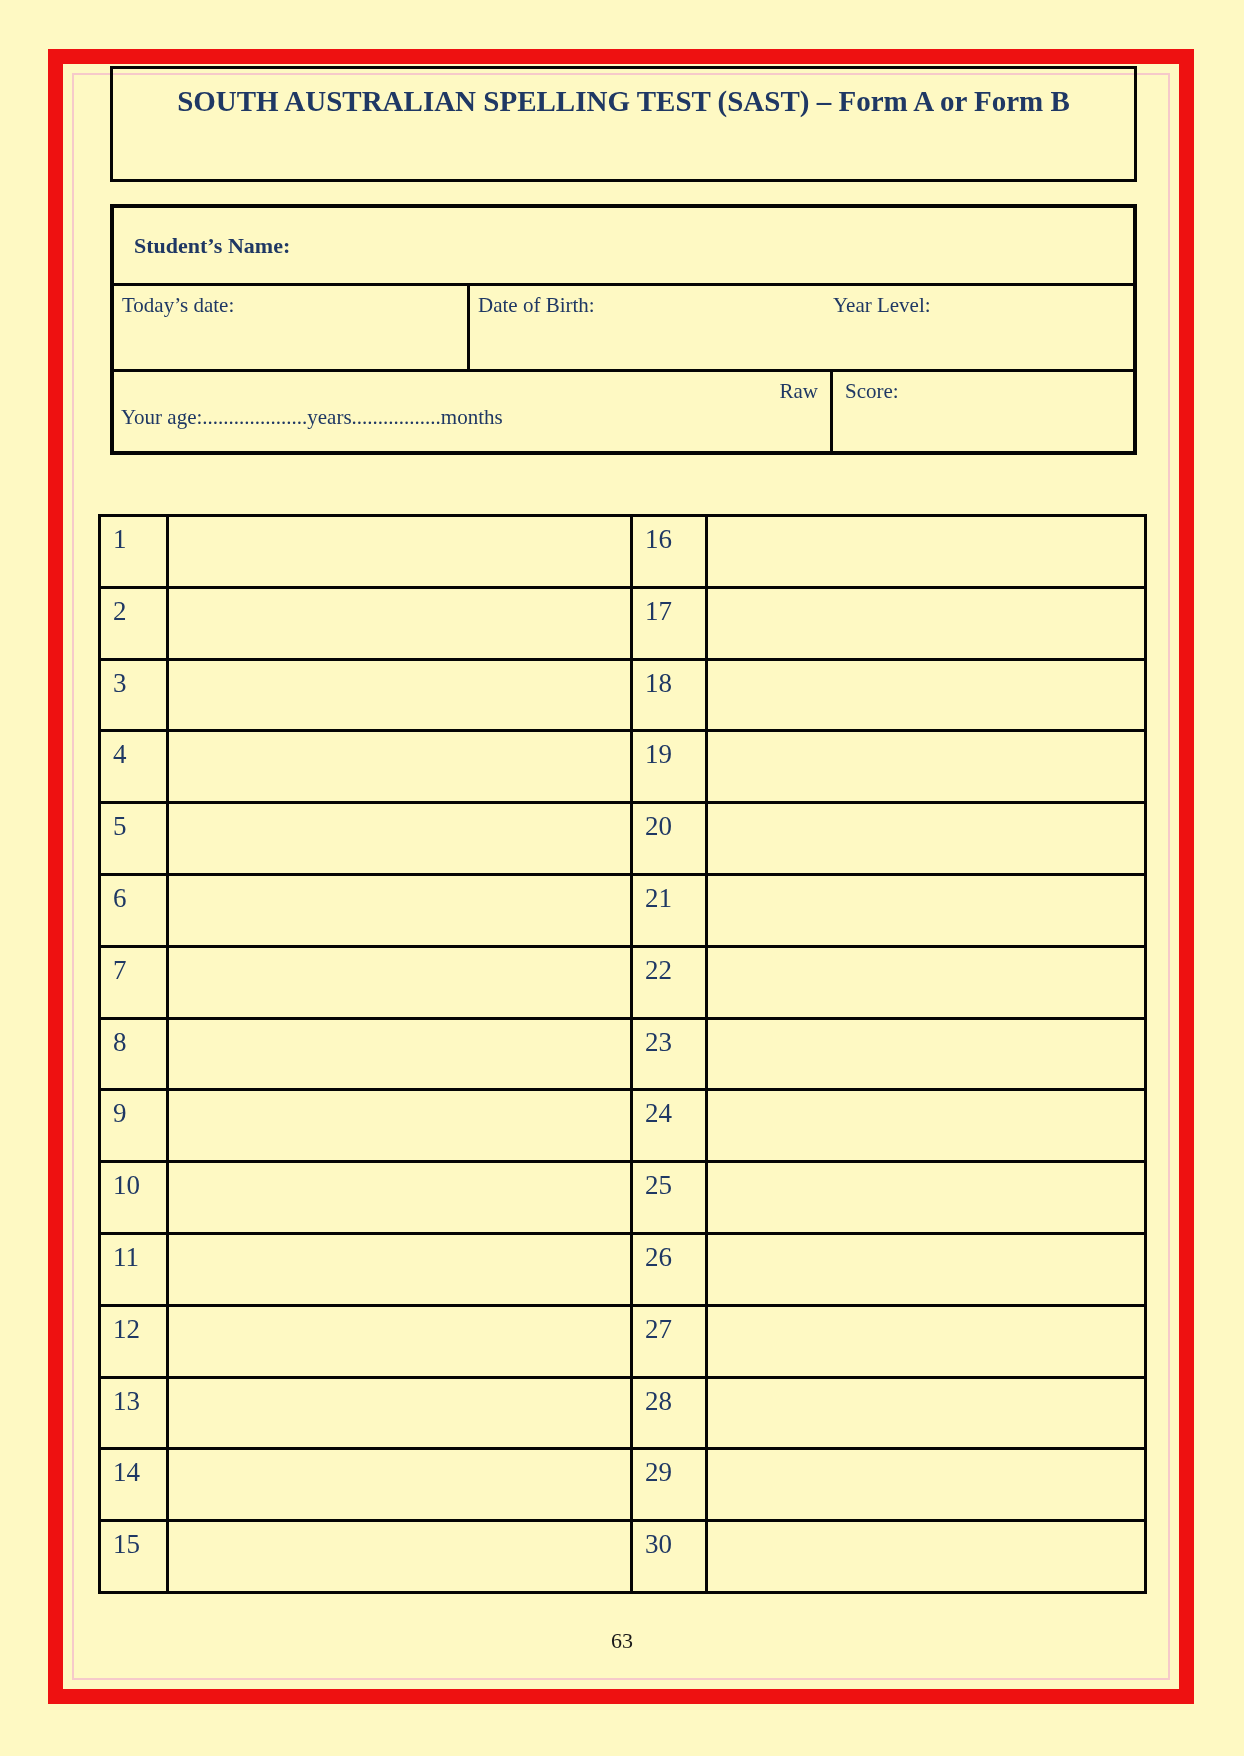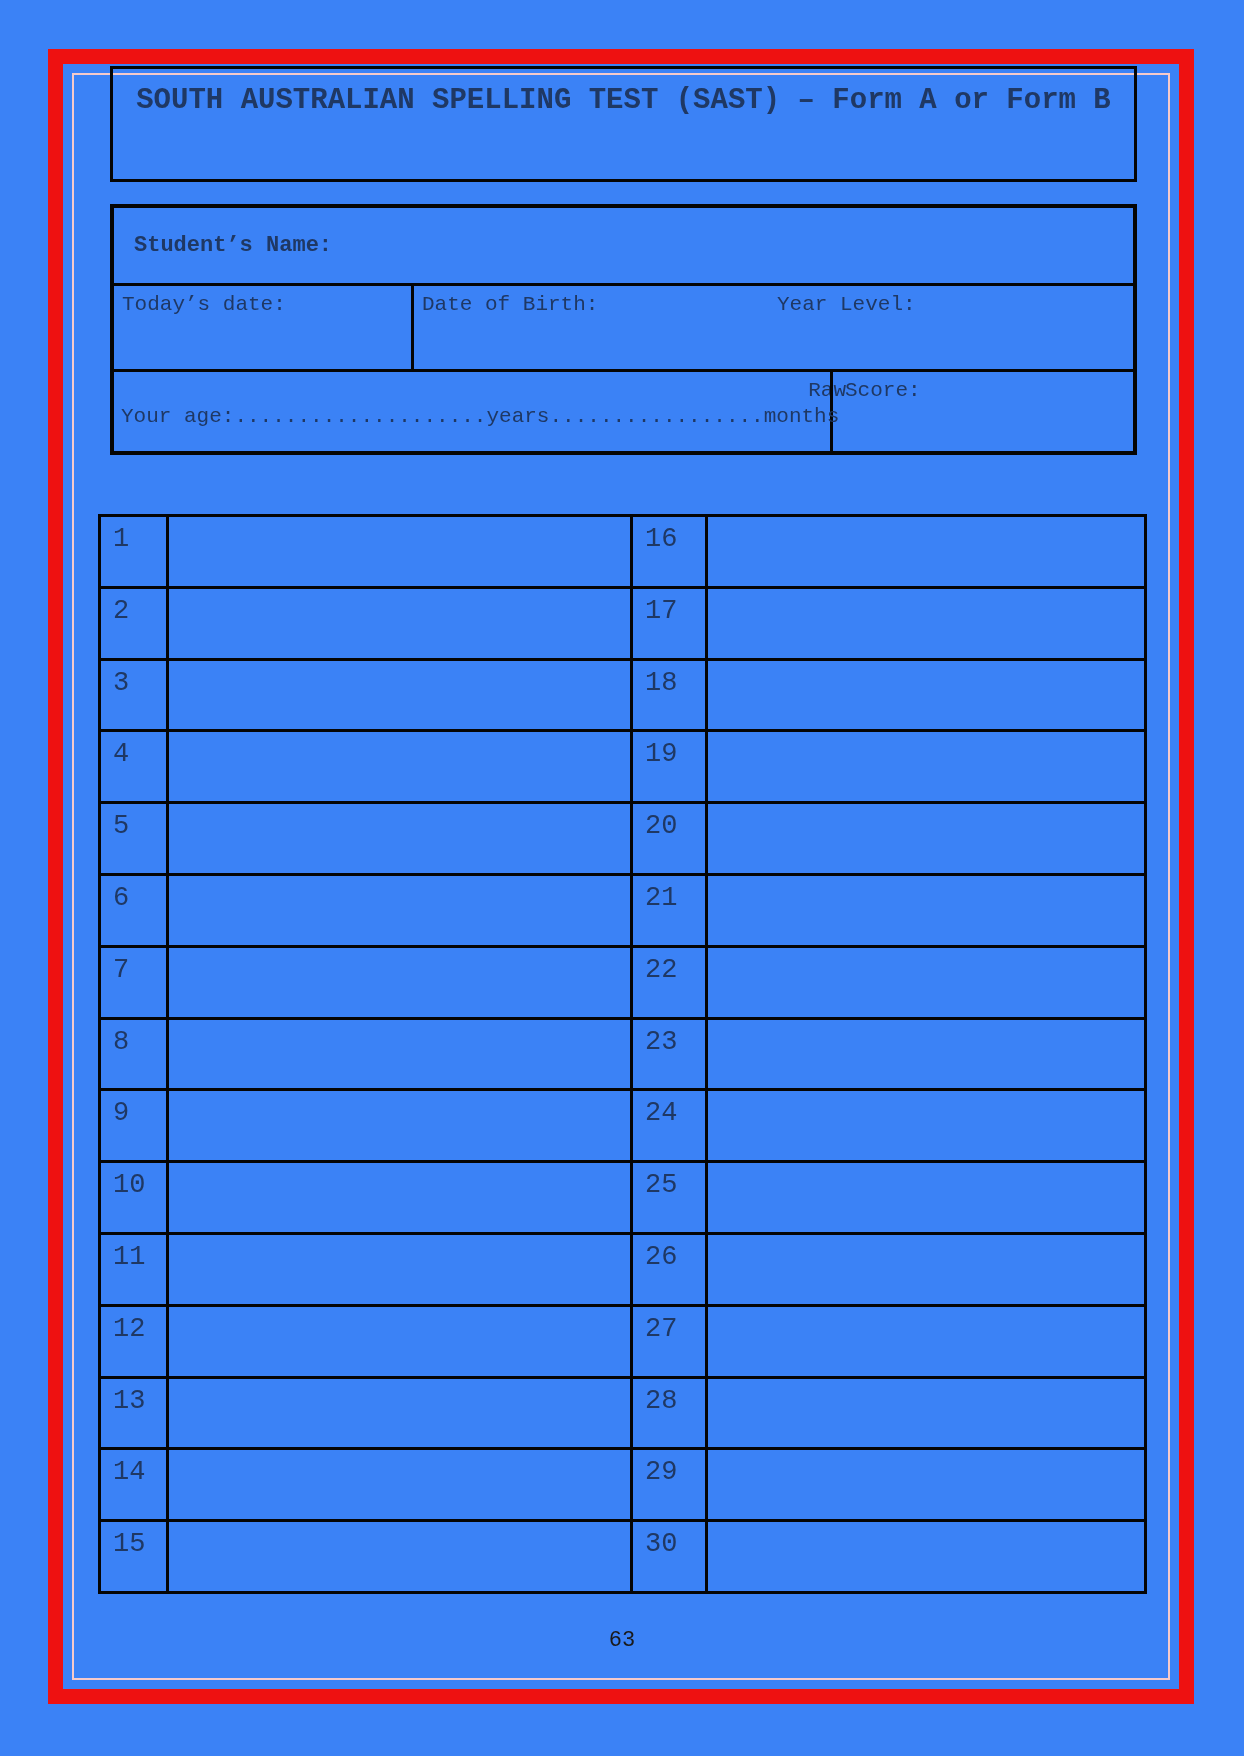--- a/index.html
+++ b/index.html
@@ -5,22 +5,22 @@
   :root{
     --accent-red:#ee1111;
     --navy:#1f3864;
     --border-black:#050505;
     --page-number-color:#1a1a1a;
   }
   html,body{margin:0;padding:0;background:#888;}
   .page{
     position:relative;
     width:1244px;height:1756px;
-    background:#3b82f6;
-    font-family:Liberation Mono, monospace;
+    background:#fef9c3;
+    font-family:Liberation Serif, serif;
     color:var(--navy);
     overflow:hidden;
   }
   
   .red-frame{
     position:absolute;left:48px;top:49px;
     width:1146px;height:1655px;
     border:15px solid var(--accent-red);
     box-sizing:border-box;
     pointer-events:none;
@@ -58,38 +58,37 @@
     border-bottom:3px solid var(--border-black);
     padding:25px 0 0 8px;
   }
   .row-name .bold-label{font-size:22px;font-weight:bold;margin-left:12px;}
   .row-dates{
     height:86px;
     border-bottom:3px solid var(--border-black);
     display:flex;
   }
   .cell-today{
-    width:300px;box-sizing:border-box;
+    width:356px;box-sizing:border-box;
     border-right:3px solid var(--border-black);
     padding:7px 17px 0 8px;
   }
   .cell-dob{
     position:relative;flex:1;
     padding:7px 14px 0 8px;
   }
   .year-level{position:absolute;left:363px;top:7px;}
   .row-age{height:80px;}
   .raw-score-divider{
     position:absolute;left:716px;top:0;bottom:0;
     width:3px;background:var(--border-black);
   }
   .raw-label{
     position:absolute;left:0;top:7px;width:704px;
     text-align:right;
-    padding-left:28px;
   }
   .score-label{position:absolute;left:731px;top:7px;}
   .age-label{position:absolute;left:7px;top:33px;}
   
   .word-table{
     position:absolute;left:98px;top:514px;
     width:1049px;height:1080px;
     border:3px solid var(--border-black);
     box-sizing:border-box;
     display:flex;flex-direction:column;

